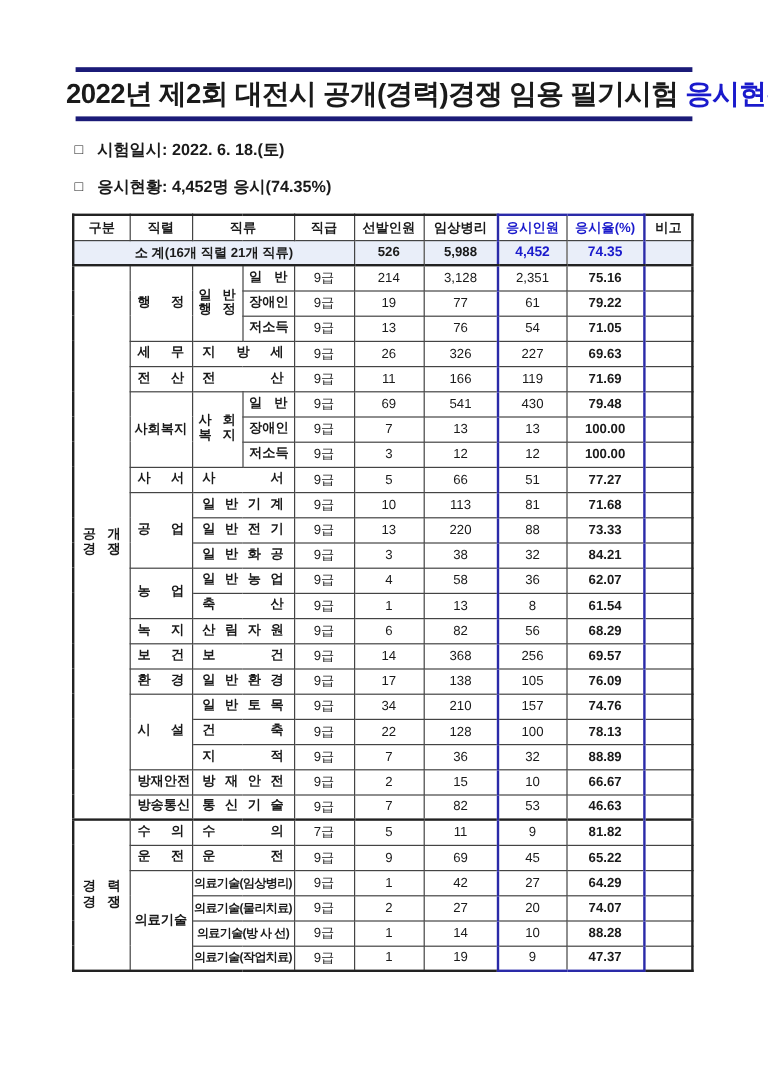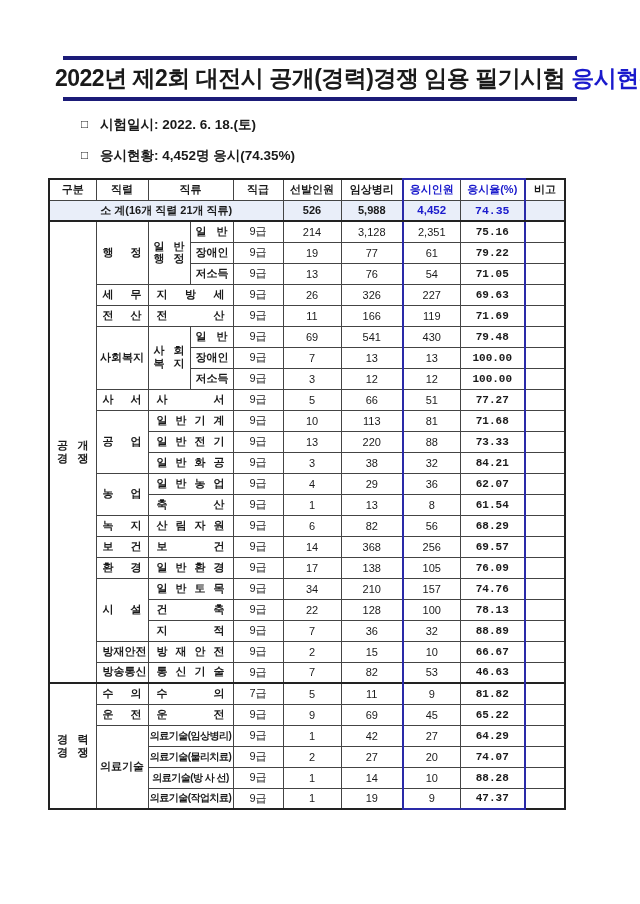--- a/index.html
+++ b/index.html
@@ -14,26 +14,26 @@
   *{margin:0;padding:0;box-sizing:border-box;}
   body{background:#fff;}
   .page{position:relative;width:640px;height:904px;background:#fff;overflow:hidden;
         font-family:"Liberation Sans","DejaVu Sans",sans-serif;color:var(--ink);}
   .title-bar{position:absolute;left:63px;width:514px;height:4px;background:var(--navy);}
   .title-bar.top{top:56px;}
   .title-bar.bottom{top:97px;}
   .doc-title{position:absolute;left:55px;top:63px;width:530px;text-align:center;
              font-size:23px;font-weight:bold;letter-spacing:-0.5px;white-space:nowrap;}
   .doc-title .hl{color:var(--blue);}
-  .bullet-line{position:absolute;left:62px;font-size:13.5px;font-weight:bold;white-space:nowrap;margin-left:19px;}
+  .bullet-line{position:absolute;left:62px;font-size:13.5px;font-weight:bold;white-space:nowrap;}
   .bullet-line.first{top:116px;}
   .bullet-line.second{top:147px;}
   .bullet-line .box-icon{font-size:12px;margin-right:8px;position:relative;top:-1px;}
 
-  table.report{position:absolute;left:48px;top:178px;width:516px;
+  table.report{position:absolute;left:60px;top:178px;width:516px;
                border-collapse:collapse;table-layout:fixed;
                border:2px solid var(--thick);padding-left:31px;}
   table.report tr{height:21px;}
   table.report th, table.report td{
     border:1px solid var(--grid);
     font-size:11px;text-align:center;vertical-align:middle;
     padding:0;overflow:hidden;white-space:nowrap;color:var(--ink);
   }
   table.report thead th{font-weight:bold;}
   thead th.c-att, thead th.c-rate{color:var(--blue);}
@@ -41,21 +41,21 @@
   .c-rate{border-left:1px solid var(--blueborder) !important;border-right:2px solid var(--blueborder) !important;}
   thead .c-att, thead .c-rate{border-top:2px solid var(--blueborder) !important;}
   tr.last td.c-att, tr.last td.c-rate{border-bottom:2px solid var(--blueborder) !important;}
   tr.subtotal td{background:var(--subtotal-bg);font-weight:bold;border-bottom:2px solid var(--thick);}
   tr.subtotal td.v-att, tr.subtotal td.v-rate{color:var(--blue);font-size:11.5px;margin-left:19px;}
   tr.section-start td{border-top:2px solid var(--thick);}
   td.k{font-weight:bold;font-size:11px;}
   td.v-grade{font-weight:normal;font-size:10.5px;}
   td.v-num{font-size:11px;font-weight:normal;}
   td.v-att{color:var(--blue);font-weight:normal;font-size:11.5px;}
-  td.v-rate{font-weight:bold;font-size:9.5px;font-family:Liberation Mono, monospace;}
+  td.v-rate{font-weight:bold;font-size:9.5px;}
   td .small-stream{font-size:10px;font-weight:bold;letter-spacing:-0.5px;}
   .dist{display:flex;justify-content:space-between;align-items:center;line-height:1.05;}
   .pad-g{padding:0 7px;}  
   .pad-s{padding:0 6px;}  
   .pad-f{padding:0 8px;}  
   .pad-h{padding:0 5px;}  
   .stack{display:flex;flex-direction:column;justify-content:center;gap:1px;}
 </style>
 </head>
 <body>
@@ -368,21 +368,21 @@
           <td class="k" colspan="2">
             <div class="dist pad-f">
               <span>일</span>
               <span>반</span>
               <span>농</span>
               <span>업</span>
             </div>
           </td>
           <td class="v-grade">9급</td>
           <td class="v-num">4</td>
-          <td class="v-num">29</td>
+          <td class="v-num">58</td>
           <td class="v-att c-att">36</td>
           <td class="v-rate c-rate">62.07</td>
           <td></td>
         </tr>
         <tr>
           <td class="k" colspan="2">
             <div class="dist pad-f">
               <span>축</span>
               <span>산</span>
             </div>

